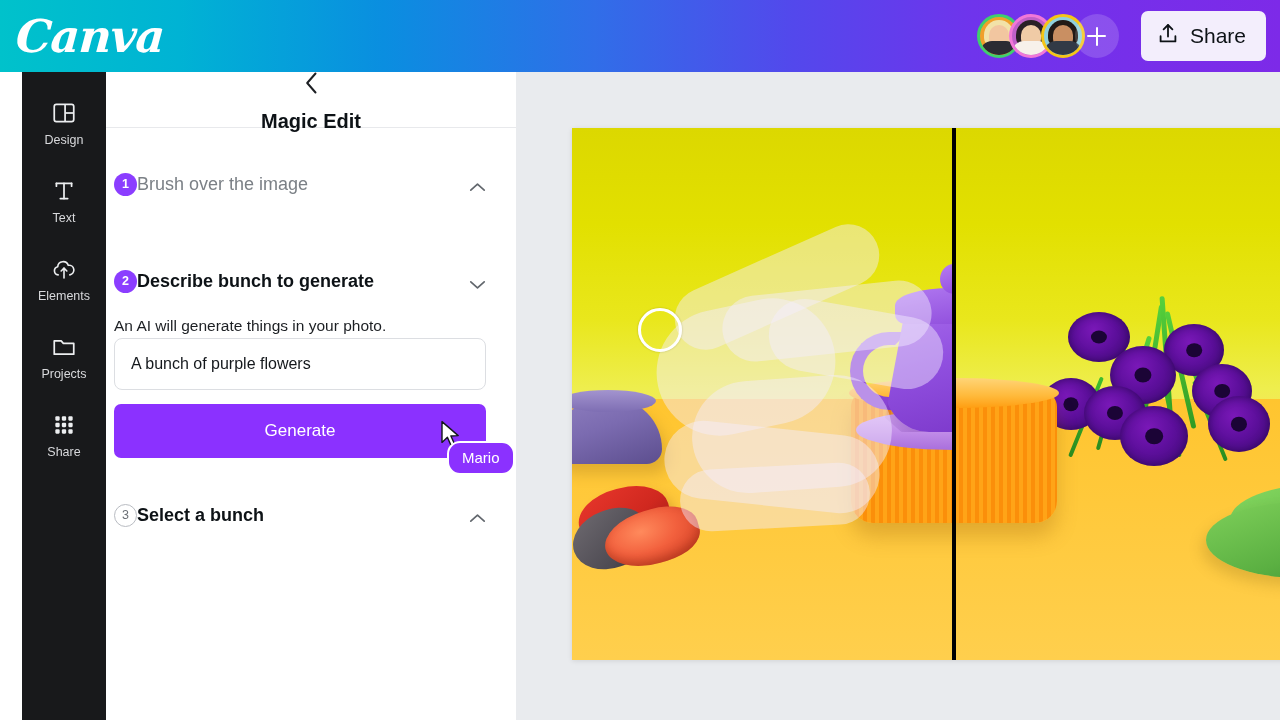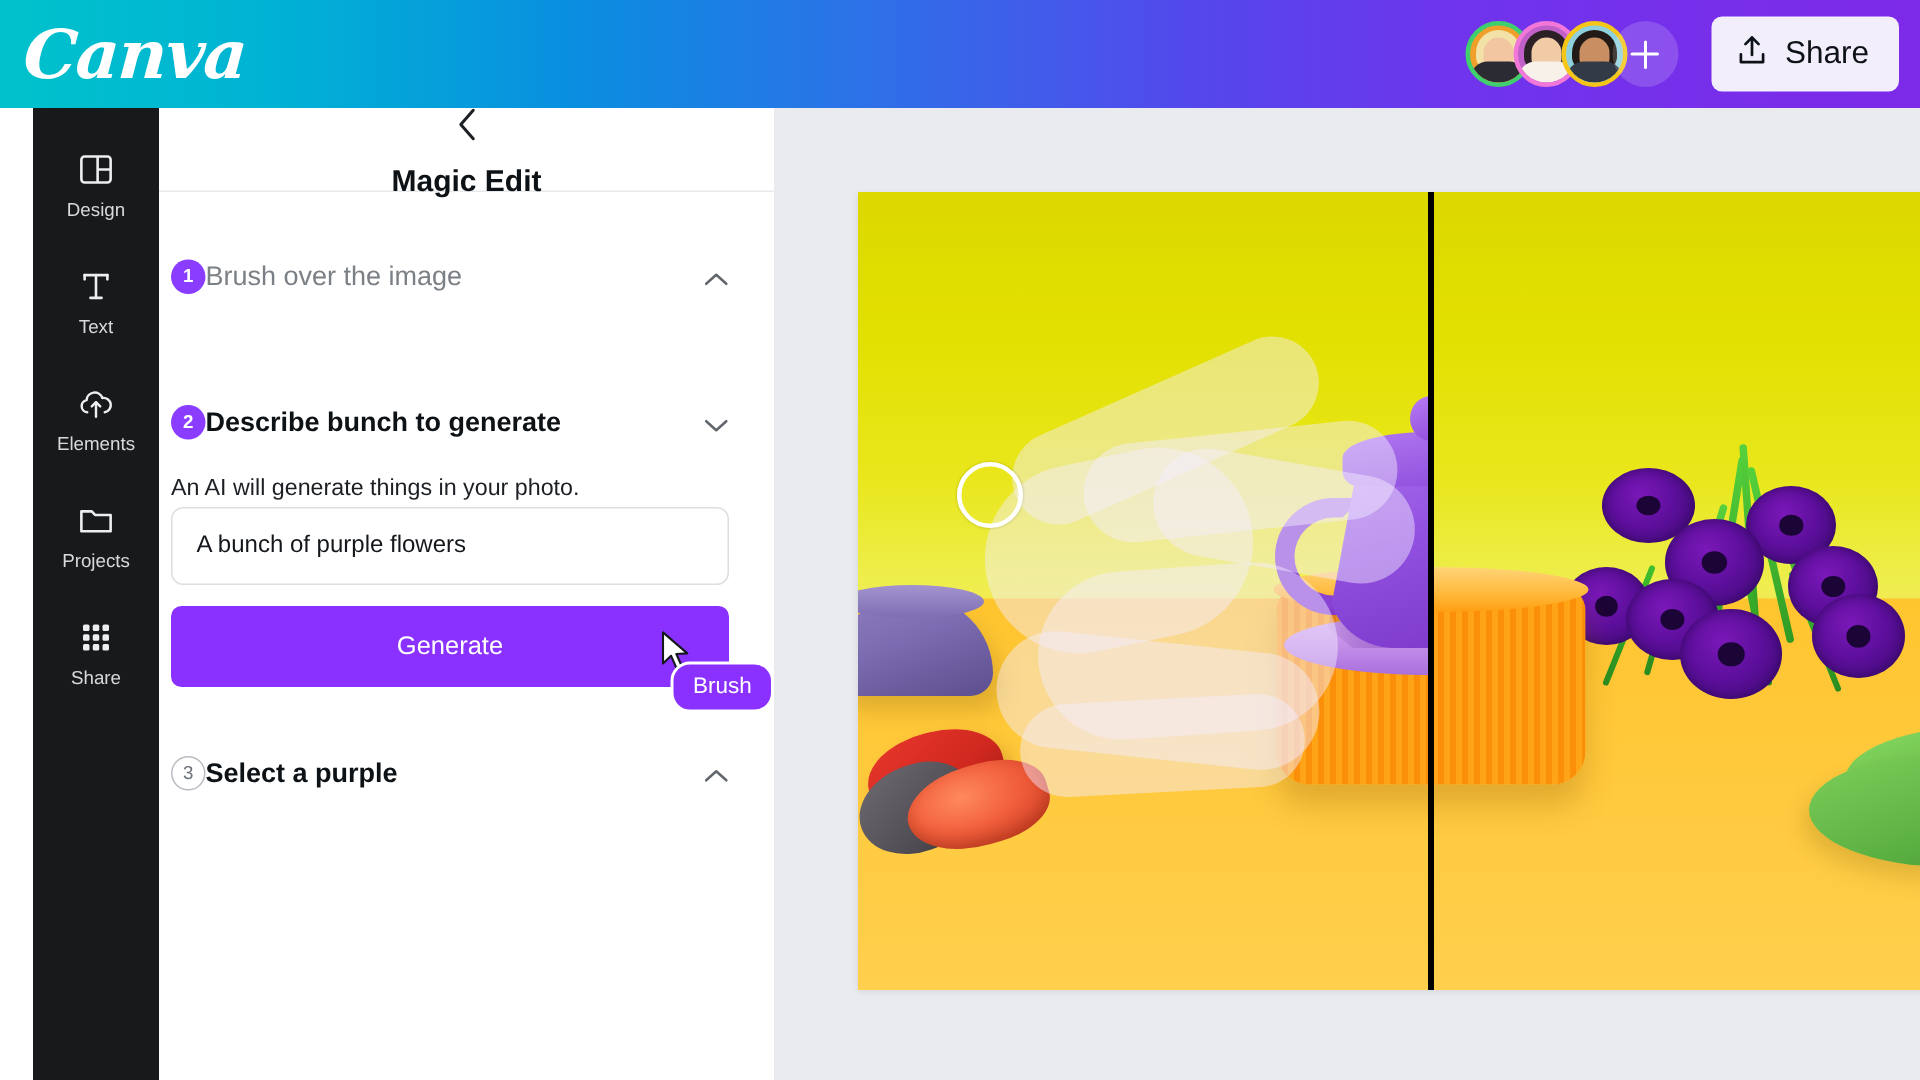--- a/index.html
+++ b/index.html
@@ -522,21 +522,21 @@
     <div class="prompt-wrap">
       <input class="prompt-input" type="text" value="A bunch of purple flowers" style="">
     </div>
 
     <div class="generate-wrap">
       <button class="generate-btn">Generate</button>
     </div>
 
     <div class="step step3">
       <span class="step-badge outline">3</span>
-      <span class="step-label active">Select a purple</span>
+      <span class="step-label active">Select a bunch</span>
       <span class="chev">
         <svg viewBox="0 0 17 11" fill="none" stroke="#62676d" stroke-width="1.7" stroke-linecap="round" stroke-linejoin="round">
           <path d="M1.8 8.2 L8.5 2.2 L15.2 8.2"></path>
         </svg>
       </span>
     </div>
   </div>
 
   <div class="canvas-area">
     <div class="photo">
@@ -608,16 +608,16 @@
       <div class="divider-line"></div>
     </div>
   </div>
 
   <div class="cursor-layer">
     <span class="cursor-arrow" style="left:440px; top:420px;">
       <svg viewBox="0 0 22 28" fill="#ffffff" stroke="#14181c" stroke-width="1.4" stroke-linejoin="round">
         <path d="M2 1.6 L2 22.4 L7.4 17.2 L11 25.4 L14.4 23.8 L10.9 16 L18.2 15.6 Z"></path>
       </svg>
     </span>
-    <span class="name-tag" style="left:447px; top:441px;">Brush</span>
+    <span class="name-tag" style="left:447px; top:441px;">Mario</span>
   </div>
 
 </div>
 
 </body></html>

